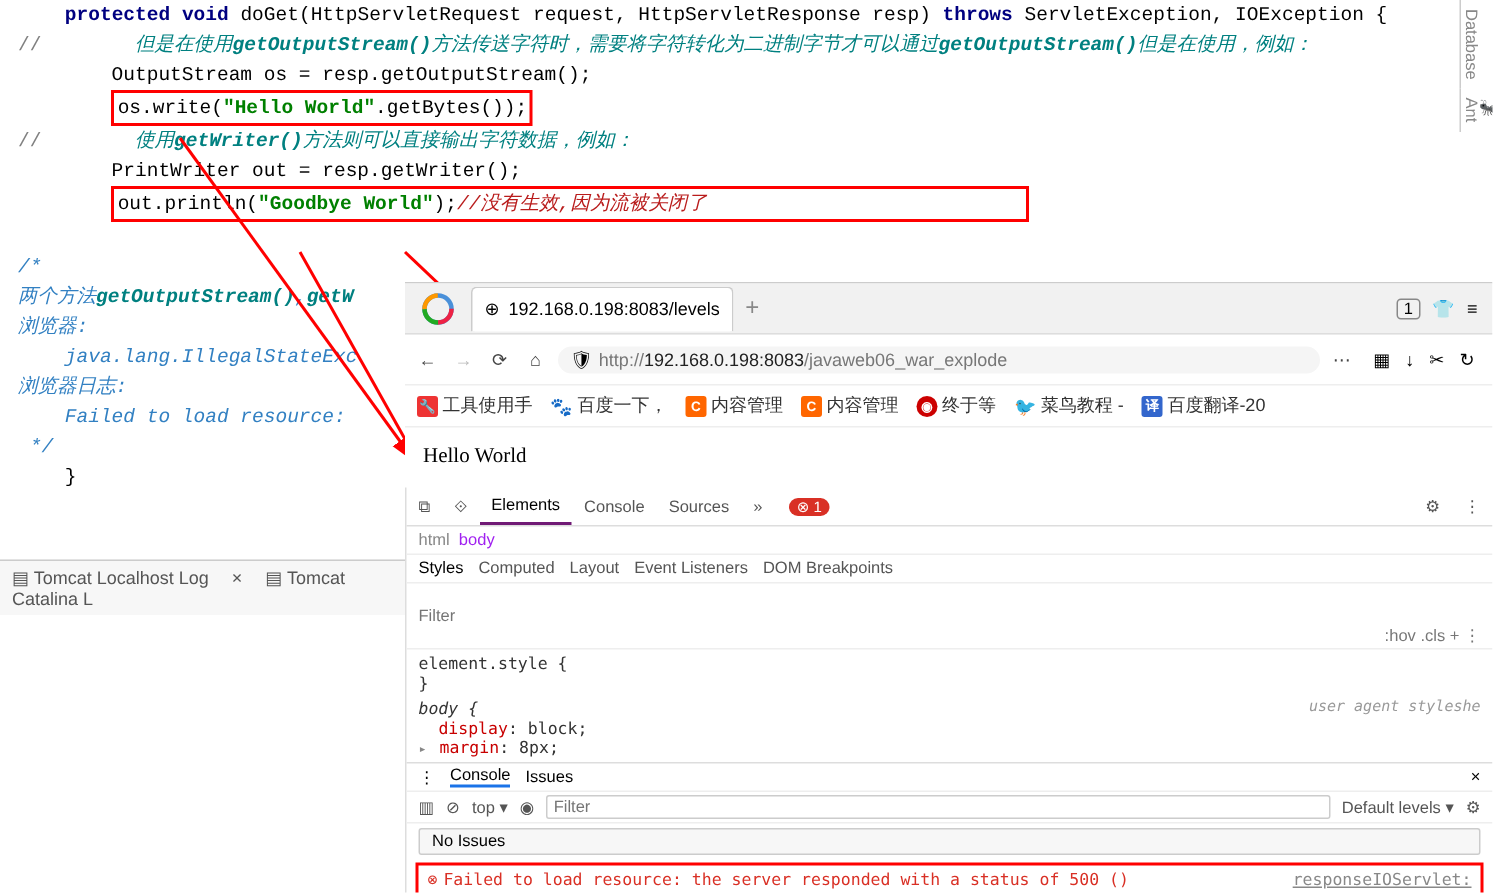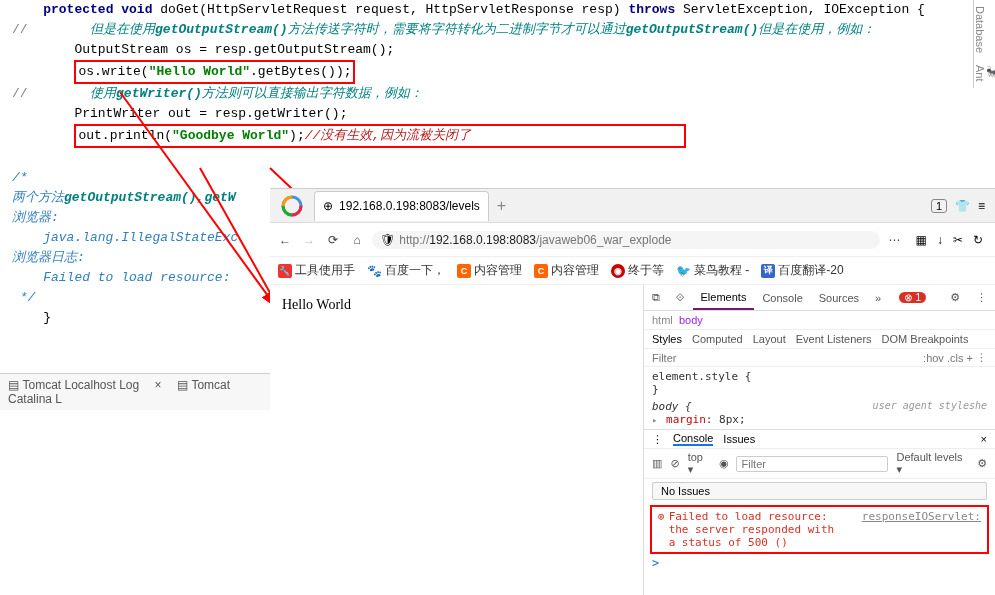--- a/index.html
+++ b/index.html
@@ -33,35 +33,35 @@
 .addrbar { display:flex; align-items:center; height:34px; border-bottom:1px solid #eee; padding:0 6px; gap:6px; }
 .addrbar .ib { width:18px; text-align:center; color:#444; }
 .url { flex:1; display:flex; align-items:center; background:#f5f5f5; border-radius:14px; padding:2px 8px; overflow:hidden; white-space:nowrap; }
 .url .shield { margin-right:4px; }
 .url .p1 { color:#777; }
 .url .p2 { color:#222; }
 .abr { display:flex; gap:10px; padding:0 6px; }
 .bm { display:flex; align-items:center; gap:12px; height:28px; padding:0 8px; border-bottom:1px solid #eee; white-space:nowrap; overflow:hidden; }
 .bm .it { display:flex; align-items:center; gap:3px; color:#333; font-size:12px; }
 .bm .badge { display:inline-flex; align-items:center; justify-content:center; width:14px; height:14px; border-radius:2px; color:#fff; font-size:9px; font-weight:bold; }
-.pg { display:flex; height:311px; }
+.pg { display:flex; height:311px;flex-direction:column; }
 .content { width:373px; padding:12px; font-family:"Times New Roman",serif; font-size:14px; }
 .dev { flex:1; border-left:1px solid #ddd; display:flex; flex-direction:column; }
 .dtabs { display:flex; align-items:center; border-bottom:1px solid #ddd; height:26px; font-size:11px; color:#555; }
 .dtabs .dt { padding:0 8px; height:100%; display:flex; align-items:center; }
 .dtabs .dt.act { border-bottom:2px solid #701a75; color:#000; }
 .dtabs .errbadge { background:#d93025; color:#fff; border-radius:8px; padding:0 5px; font-size:10px; margin-left:2px; }
 .crumb { padding:3px 8px; font-size:11px; border-bottom:1px solid #eee; }
 .crumb .h { color:#888; }
 .crumb .b { color:#a020f0; }
 .stabs { display:flex; gap:10px; padding:3px 8px; font-size:11px; color:#555; border-bottom:1px solid #eee; }
 .stabs .act { color:#000; }
 .filterrow { display:flex; align-items:center; padding:2px 8px; border-bottom:1px solid #eee; font-size:11px; }
 .filterrow input { border:none; flex:1; font-size:11px; outline:none; }
-.filterrow .r { color:#777; }
+.filterrow .r { color:#777;margin-top:26px; }
 .styles { padding:3px 8px; font-size:11px; font-family:Consolas,monospace; color:#333; }
 .styles .sel { color:#333; }
 .styles .ua { float:right; color:#999; font-style:italic; font-size:10px; }
 .styles .prop { color:#c80000; }
 .styles .val { color:#333; }
 .styles .tri::before { content:"▸"; color:#888; margin-right:2px; font-size:9px; }
 .ctabs { display:flex; align-items:center; gap:10px; border-top:1px solid #ddd; border-bottom:1px solid #eee; padding:2px 8px; font-size:11px; }
 .ctabs .act { border-bottom:2px solid #1a73e8; }
 .ctl { display:flex; align-items:center; gap:8px; padding:2px 8px; border-bottom:1px solid #eee; font-size:11px; color:#555; }
 .ctl input { border:1px solid #ccc; border-radius:2px; padding:1px 4px; font-size:11px; flex:1; }
@@ -212,20 +212,21 @@
         <input placeholder="Filter" style="">
         <span class="r">:hov</span>&nbsp;
         <span class="r">.cls</span>&nbsp;
         <span class="r">+</span>&nbsp;
         <span class="r">⋮</span>
       </div>
       <div class="styles">
         <div class="sel">element.style {</div>
         <div>}</div>
         <div style="margin-top:4px"><span class="sel" style="font-style:italic">body {</span><span class="ua">user agent styleshe</span></div>
+        <div>&nbsp;&nbsp;<span class="prop">display</span>: <span class="val">block</span>;</div>
         <div class="tri">&nbsp;<span class="prop">margin</span>: <span class="val">8px</span>;</div>
       </div>
       <div class="ctabs">
         <span>⋮</span>
         <span class="act">Console</span>
         <span>Issues</span>
         <span style="margin-left:auto">×</span>
       </div>
       <div class="ctl">
         <span>▥</span>

